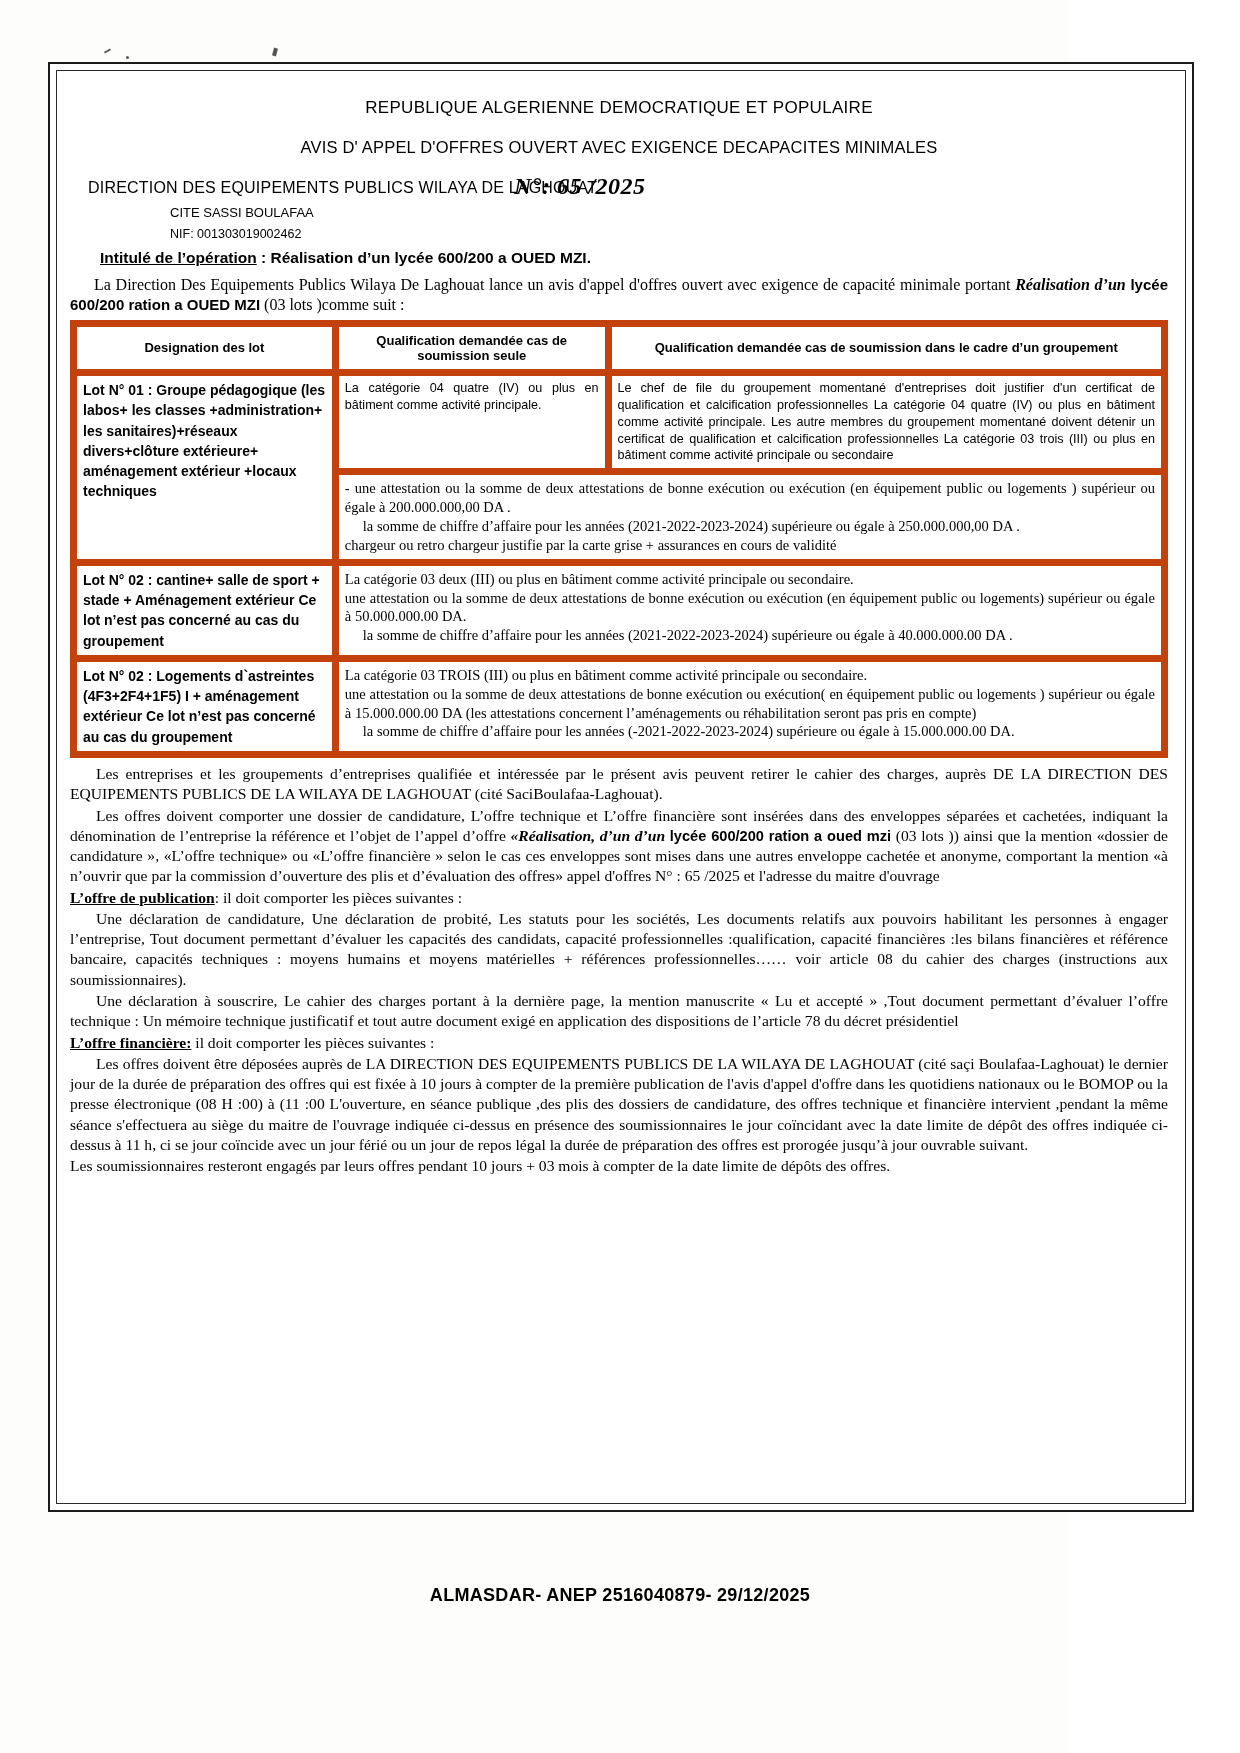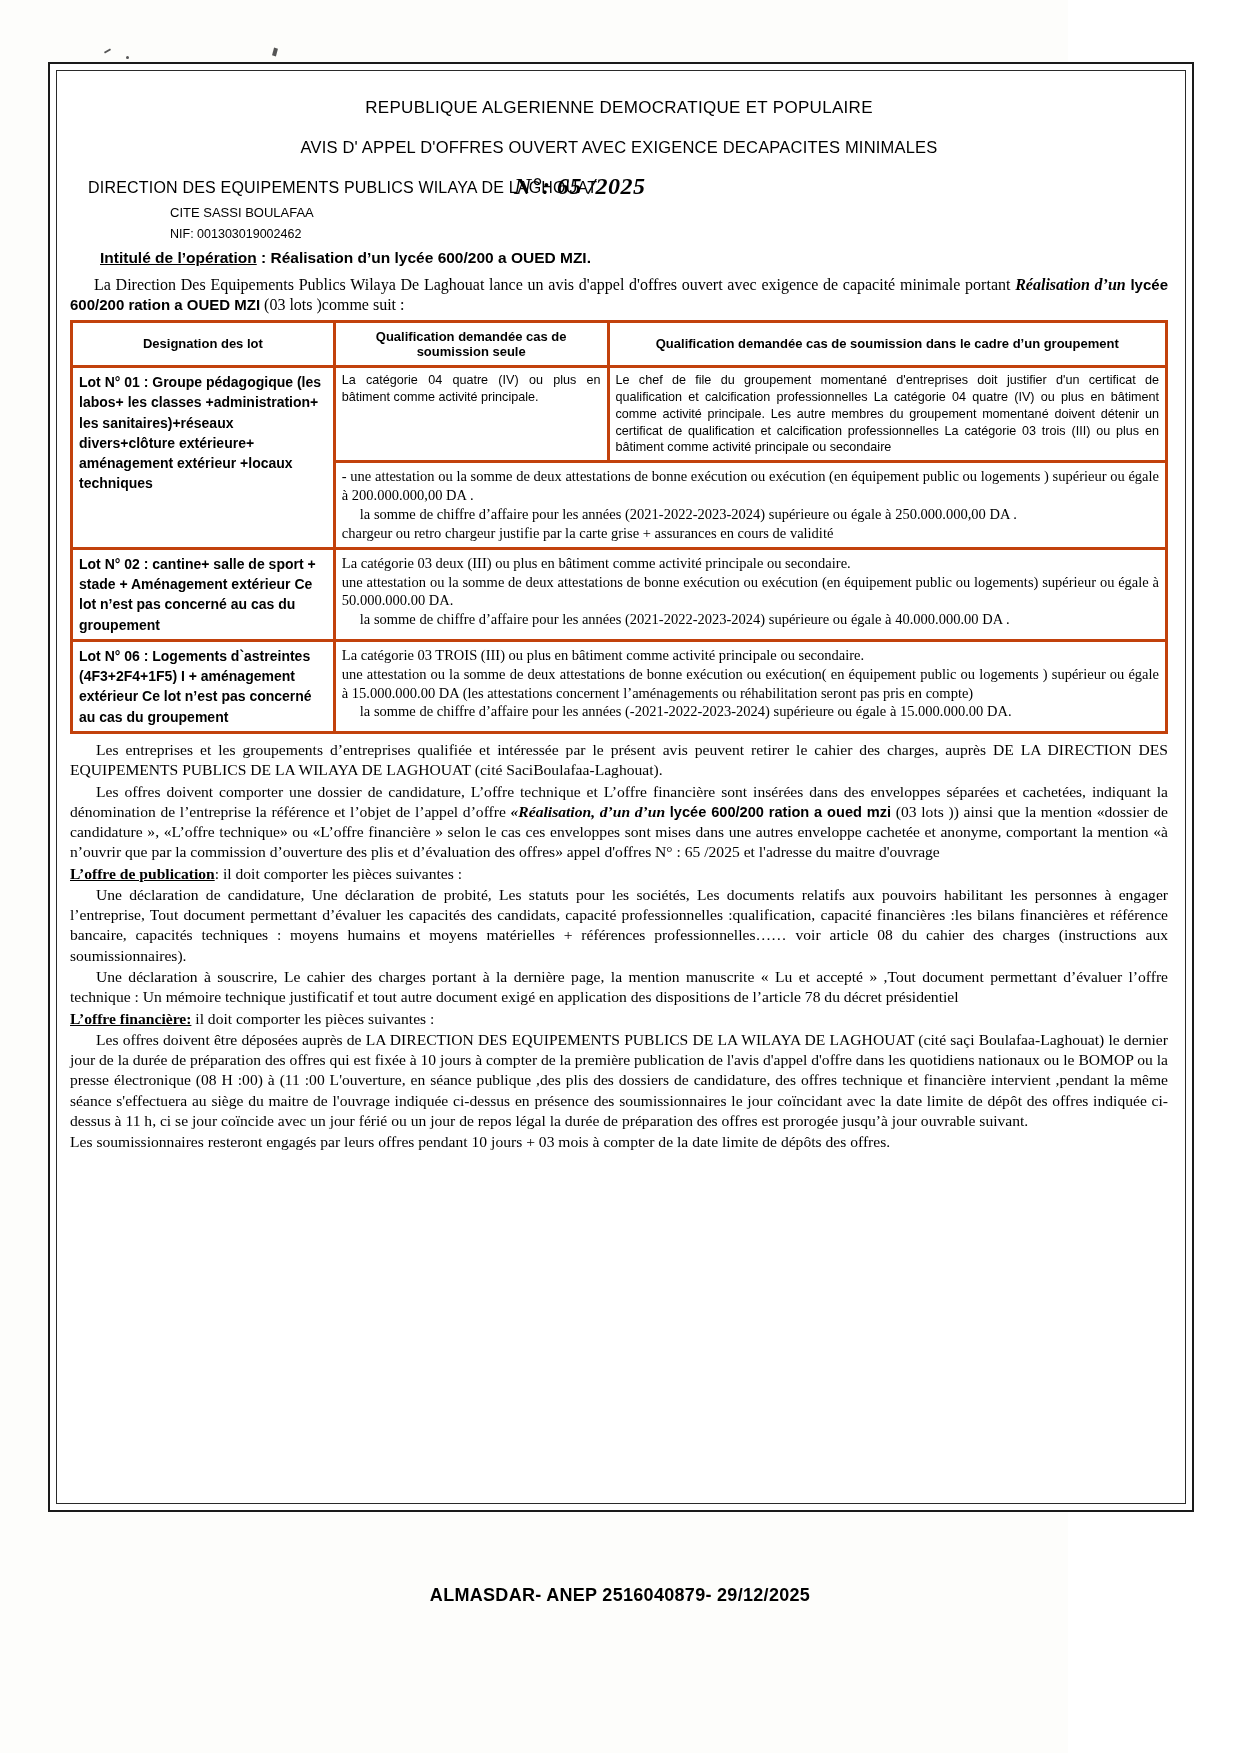--- a/index.html
+++ b/index.html
@@ -130,21 +130,21 @@
     font-size: 15px;
   }
   
   table.lots {
     border-collapse: collapse;
     width: 100%;
     margin-top: 4px;
     table-layout: fixed;
   }
   table.lots td, table.lots th {
-    border: 3px solid #c2410c;
+    border: 7px solid #c2410c;
     vertical-align: top;
     padding: 4px 6px;
   }
   table.lots thead th {
     text-align: center;
     font-family: "Liberation Sans", sans-serif;
     font-size: 13px;
     font-weight: bold;
     vertical-align: middle;
     padding: 6px 4px;
@@ -275,21 +275,21 @@
           </tr>
           <tr>
             <td class="lot-name">Lot N° 02 :  cantine+ salle de sport + stade + Aménagement extérieur Ce lot n’est pas concerné au cas du groupement</td>
             <td class="qual-serif" colspan="2">
               <span>La catégorie 03 deux (III) ou plus en bâtiment comme activité principale ou secondaire.</span><br>
               <span>une attestation ou la somme de deux attestations de bonne exécution ou exécution (en équipement public ou logements) supérieur ou égale à 50.000.000.00 DA.</span>
               <span class="ind">la somme de chiffre d’affaire pour les années (2021-2022-2023-2024)  supérieure  ou égale à 40.000.000.00 DA  .</span>
             </td>
           </tr>
           <tr>
-            <td class="lot-name">Lot N° 06 : Logements d`astreintes (4F3+2F4+1F5) I + aménagement extérieur Ce lot n’est pas concerné au cas du groupement</td>
+            <td class="lot-name">Lot N° 02 : Logements d`astreintes (4F3+2F4+1F5) I + aménagement extérieur Ce lot n’est pas concerné au cas du groupement</td>
             <td class="qual-serif" colspan="2">
               <span>La catégorie 03 TROIS (III) ou plus en bâtiment comme activité principale ou secondaire.</span><br>
               <span>une attestation ou la somme de deux attestations de bonne exécution ou exécution( en équipement public ou logements ) supérieur ou égale à 15.000.000.00 DA (les attestations concernent l’aménagements ou réhabilitation seront pas pris en compte)</span>
               <span class="ind">la somme de chiffre d’affaire pour les années (-2021-2022-2023-2024)  supérieure  ou égale à 15.000.000.00 DA.</span>
             </td>
           </tr>
         </tbody>
       </table>
 
       <div class="body-text">

